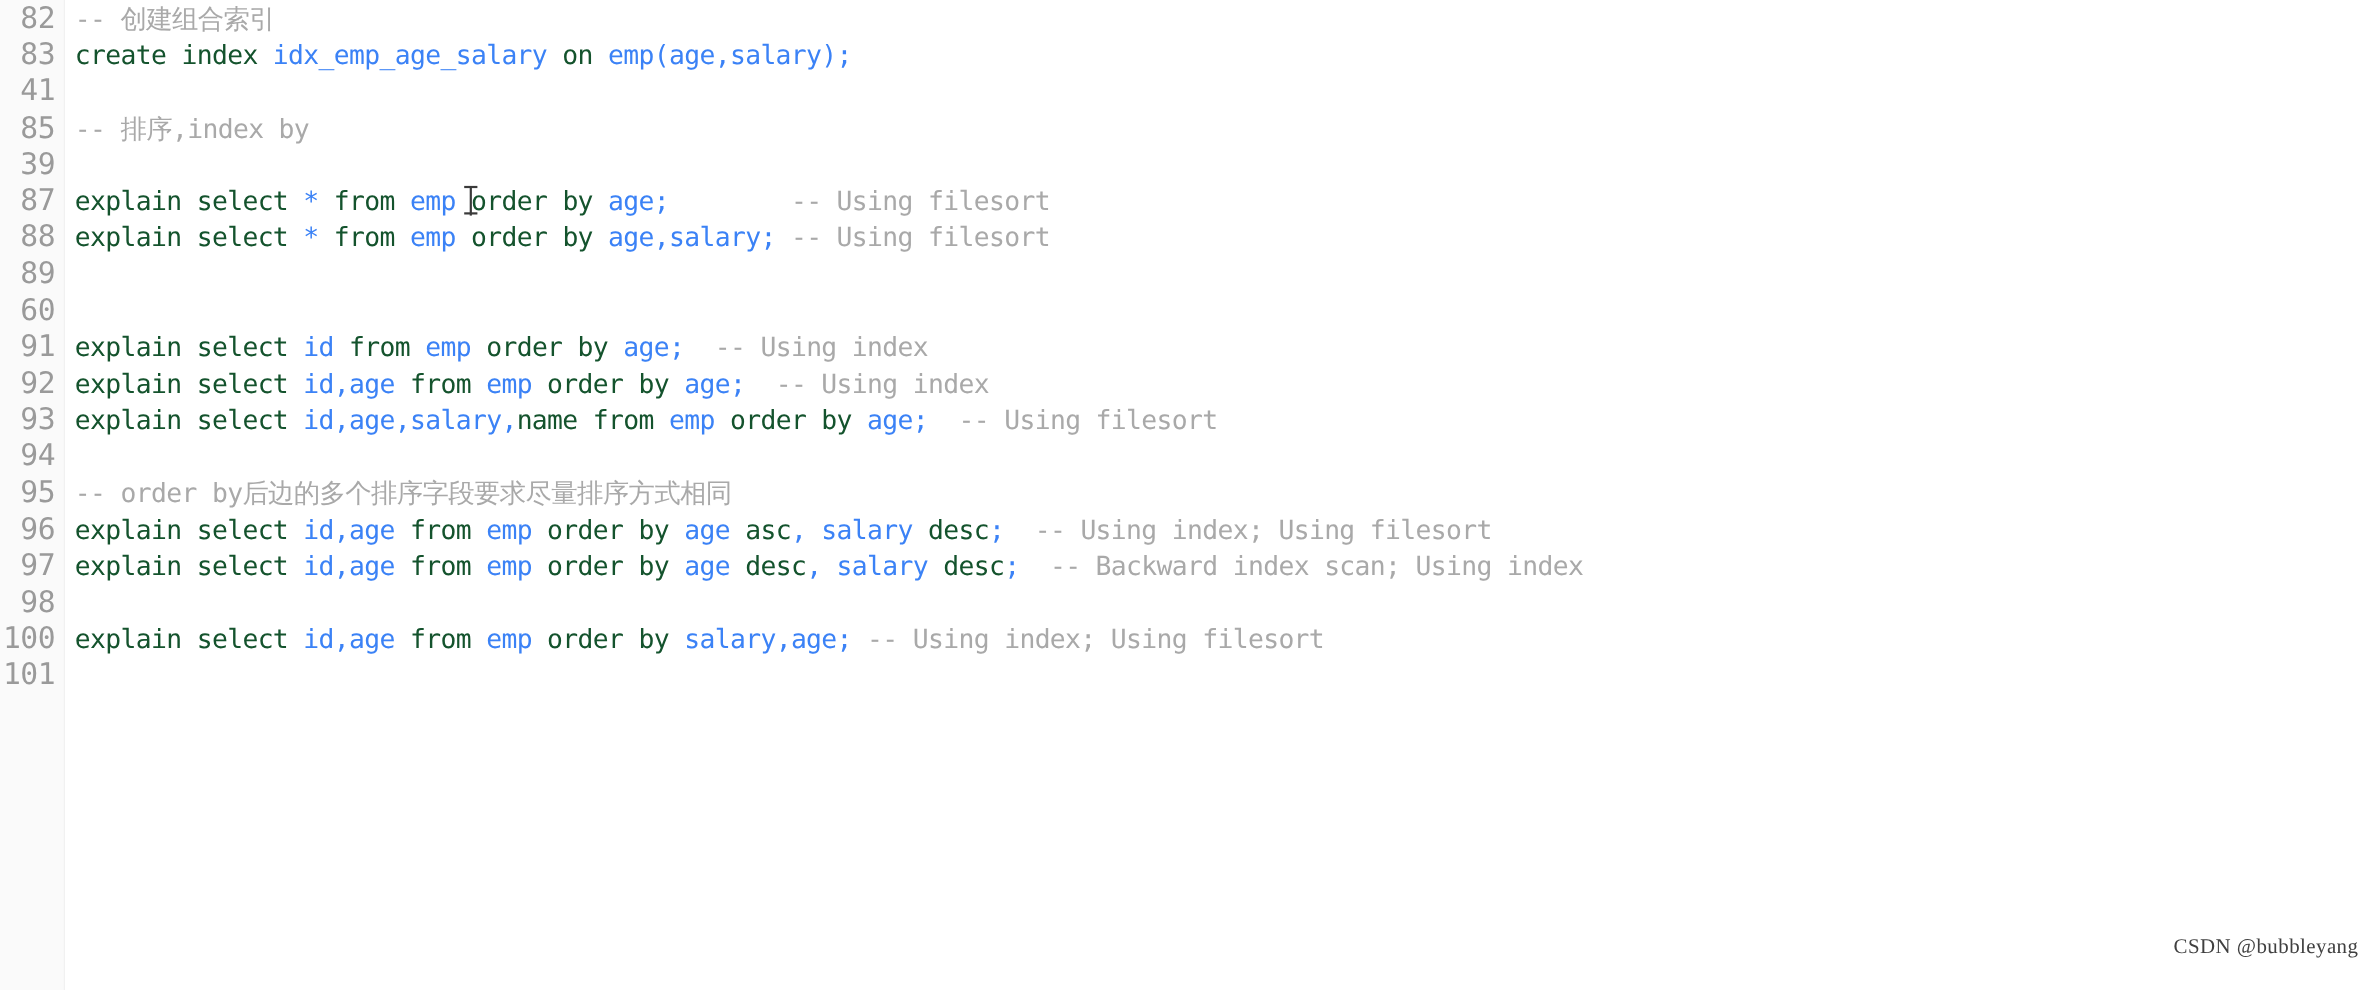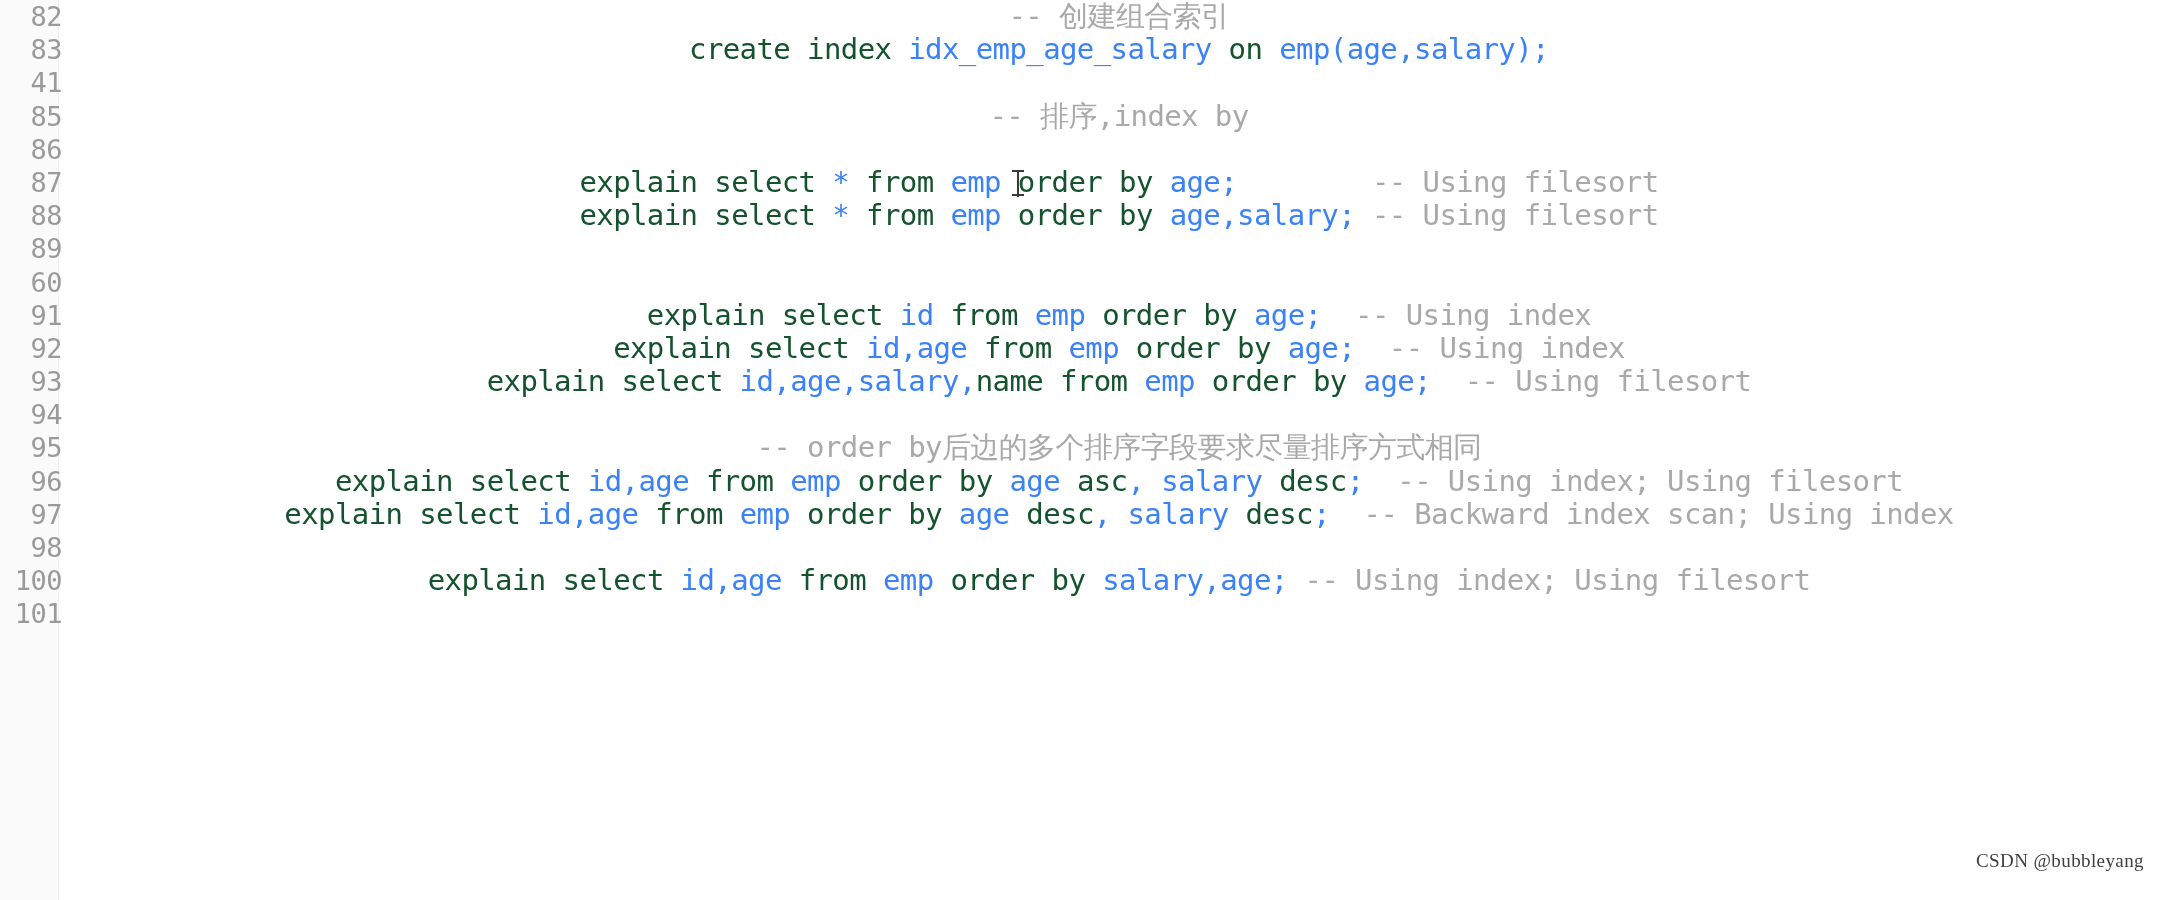--- a/index.html
+++ b/index.html
@@ -40,45 +40,43 @@
     width: 2158px;
     height: 900px;
   }
 
   .line {
     display: flex;
     align-items: baseline;
     height: 33.2px;
     line-height: 33.2px;
     white-space: pre;
-    margin-left: 12px;
   }
 
   .lineno {
     flex: 0 0 58px;
     width: 58px;
     text-align: right;
     padding-right: 8px;
     box-sizing: border-box;
     color: #9a9a9a;
     font-size: 27px;
     font-family: "DejaVu Sans Mono", "Liberation Mono", monospace;
     letter-spacing: -0.5px;
     user-select: none;
   }
 
   .content {
     flex: 1 1 auto;
     padding-left: 10px;
-    font-size: 29px;
+    font-size: 24px;
     font-family: "DejaVu Sans Mono", "Liberation Mono", monospace;
     letter-spacing: -0.6px;
     color: #2b2b2b;
     white-space: pre;
-    text-align: center;
   }
 
   .kw   { color: #14532d; }
   .id   { color: #3b82f6; }
   .cmt  { color: #a9a9a9; }
 
   
   .caret {
     display: inline-block;
     position: relative;
@@ -119,21 +117,21 @@
 </head>
 <body>
 
 <div id="editor">
   <div class="gutter-bg"></div>
   <div class="code-area" id="code-area">
       <div class="line"><div class="lineno">82</div><div class="content"><span class="cmt">-- 创建组合索引</span></div></div>
       <div class="line"><div class="lineno">83</div><div class="content"><span class="kw">create</span><span class="id"> </span><span class="kw">index</span><span class="id"> idx_emp_age_salary </span><span class="kw">on</span><span class="id"> emp(age,salary);</span></div></div>
       <div class="line"><div class="lineno">41</div><div class="content"></div></div>
       <div class="line"><div class="lineno">85</div><div class="content"><span class="cmt">-- 排序,index by</span></div></div>
-      <div class="line"><div class="lineno">86</div><div class="content"></div></div>
+      <div class="line"><div class="lineno">39</div><div class="content"></div></div>
       <div class="line"><div class="lineno">87</div><div class="content"><span class="kw">explain</span><span class="id"> </span><span class="kw">select</span><span class="id"> * </span><span class="kw">from</span><span class="id"> emp </span><span class="caret"></span><span class="kw">order</span><span class="id"> </span><span class="kw">by</span><span class="id"> age;        </span><span class="cmt">-- Using filesort</span></div></div>
       <div class="line"><div class="lineno">88</div><div class="content"><span class="kw">explain</span><span class="id"> </span><span class="kw">select</span><span class="id"> * </span><span class="kw">from</span><span class="id"> emp </span><span class="kw">order</span><span class="id"> </span><span class="kw">by</span><span class="id"> age,salary; </span><span class="cmt">-- Using filesort</span></div></div>
       <div class="line"><div class="lineno">89</div><div class="content"></div></div>
       <div class="line"><div class="lineno">60</div><div class="content"></div></div>
       <div class="line"><div class="lineno">91</div><div class="content"><span class="kw">explain</span><span class="id"> </span><span class="kw">select</span><span class="id"> id </span><span class="kw">from</span><span class="id"> emp </span><span class="kw">order</span><span class="id"> </span><span class="kw">by</span><span class="id"> age;  </span><span class="cmt">-- Using index</span></div></div>
       <div class="line"><div class="lineno">92</div><div class="content"><span class="kw">explain</span><span class="id"> </span><span class="kw">select</span><span class="id"> id,age </span><span class="kw">from</span><span class="id"> emp </span><span class="kw">order</span><span class="id"> </span><span class="kw">by</span><span class="id"> age;  </span><span class="cmt">-- Using index</span></div></div>
       <div class="line"><div class="lineno">93</div><div class="content"><span class="kw">explain</span><span class="id"> </span><span class="kw">select</span><span class="id"> id,age,salary,</span><span class="kw">name</span><span class="id"> </span><span class="kw">from</span><span class="id"> emp </span><span class="kw">order</span><span class="id"> </span><span class="kw">by</span><span class="id"> age;  </span><span class="cmt">-- Using filesort</span></div></div>
       <div class="line"><div class="lineno">94</div><div class="content"></div></div>
       <div class="line"><div class="lineno">95</div><div class="content"><span class="cmt">-- order by后边的多个排序字段要求尽量排序方式相同</span></div></div>
       <div class="line"><div class="lineno">96</div><div class="content"><span class="kw">explain</span><span class="id"> </span><span class="kw">select</span><span class="id"> id,age </span><span class="kw">from</span><span class="id"> emp </span><span class="kw">order</span><span class="id"> </span><span class="kw">by</span><span class="id"> age </span><span class="kw">asc</span><span class="id">, salary </span><span class="kw">desc</span><span class="id">;  </span><span class="cmt">-- Using index; Using filesort</span></div></div>

